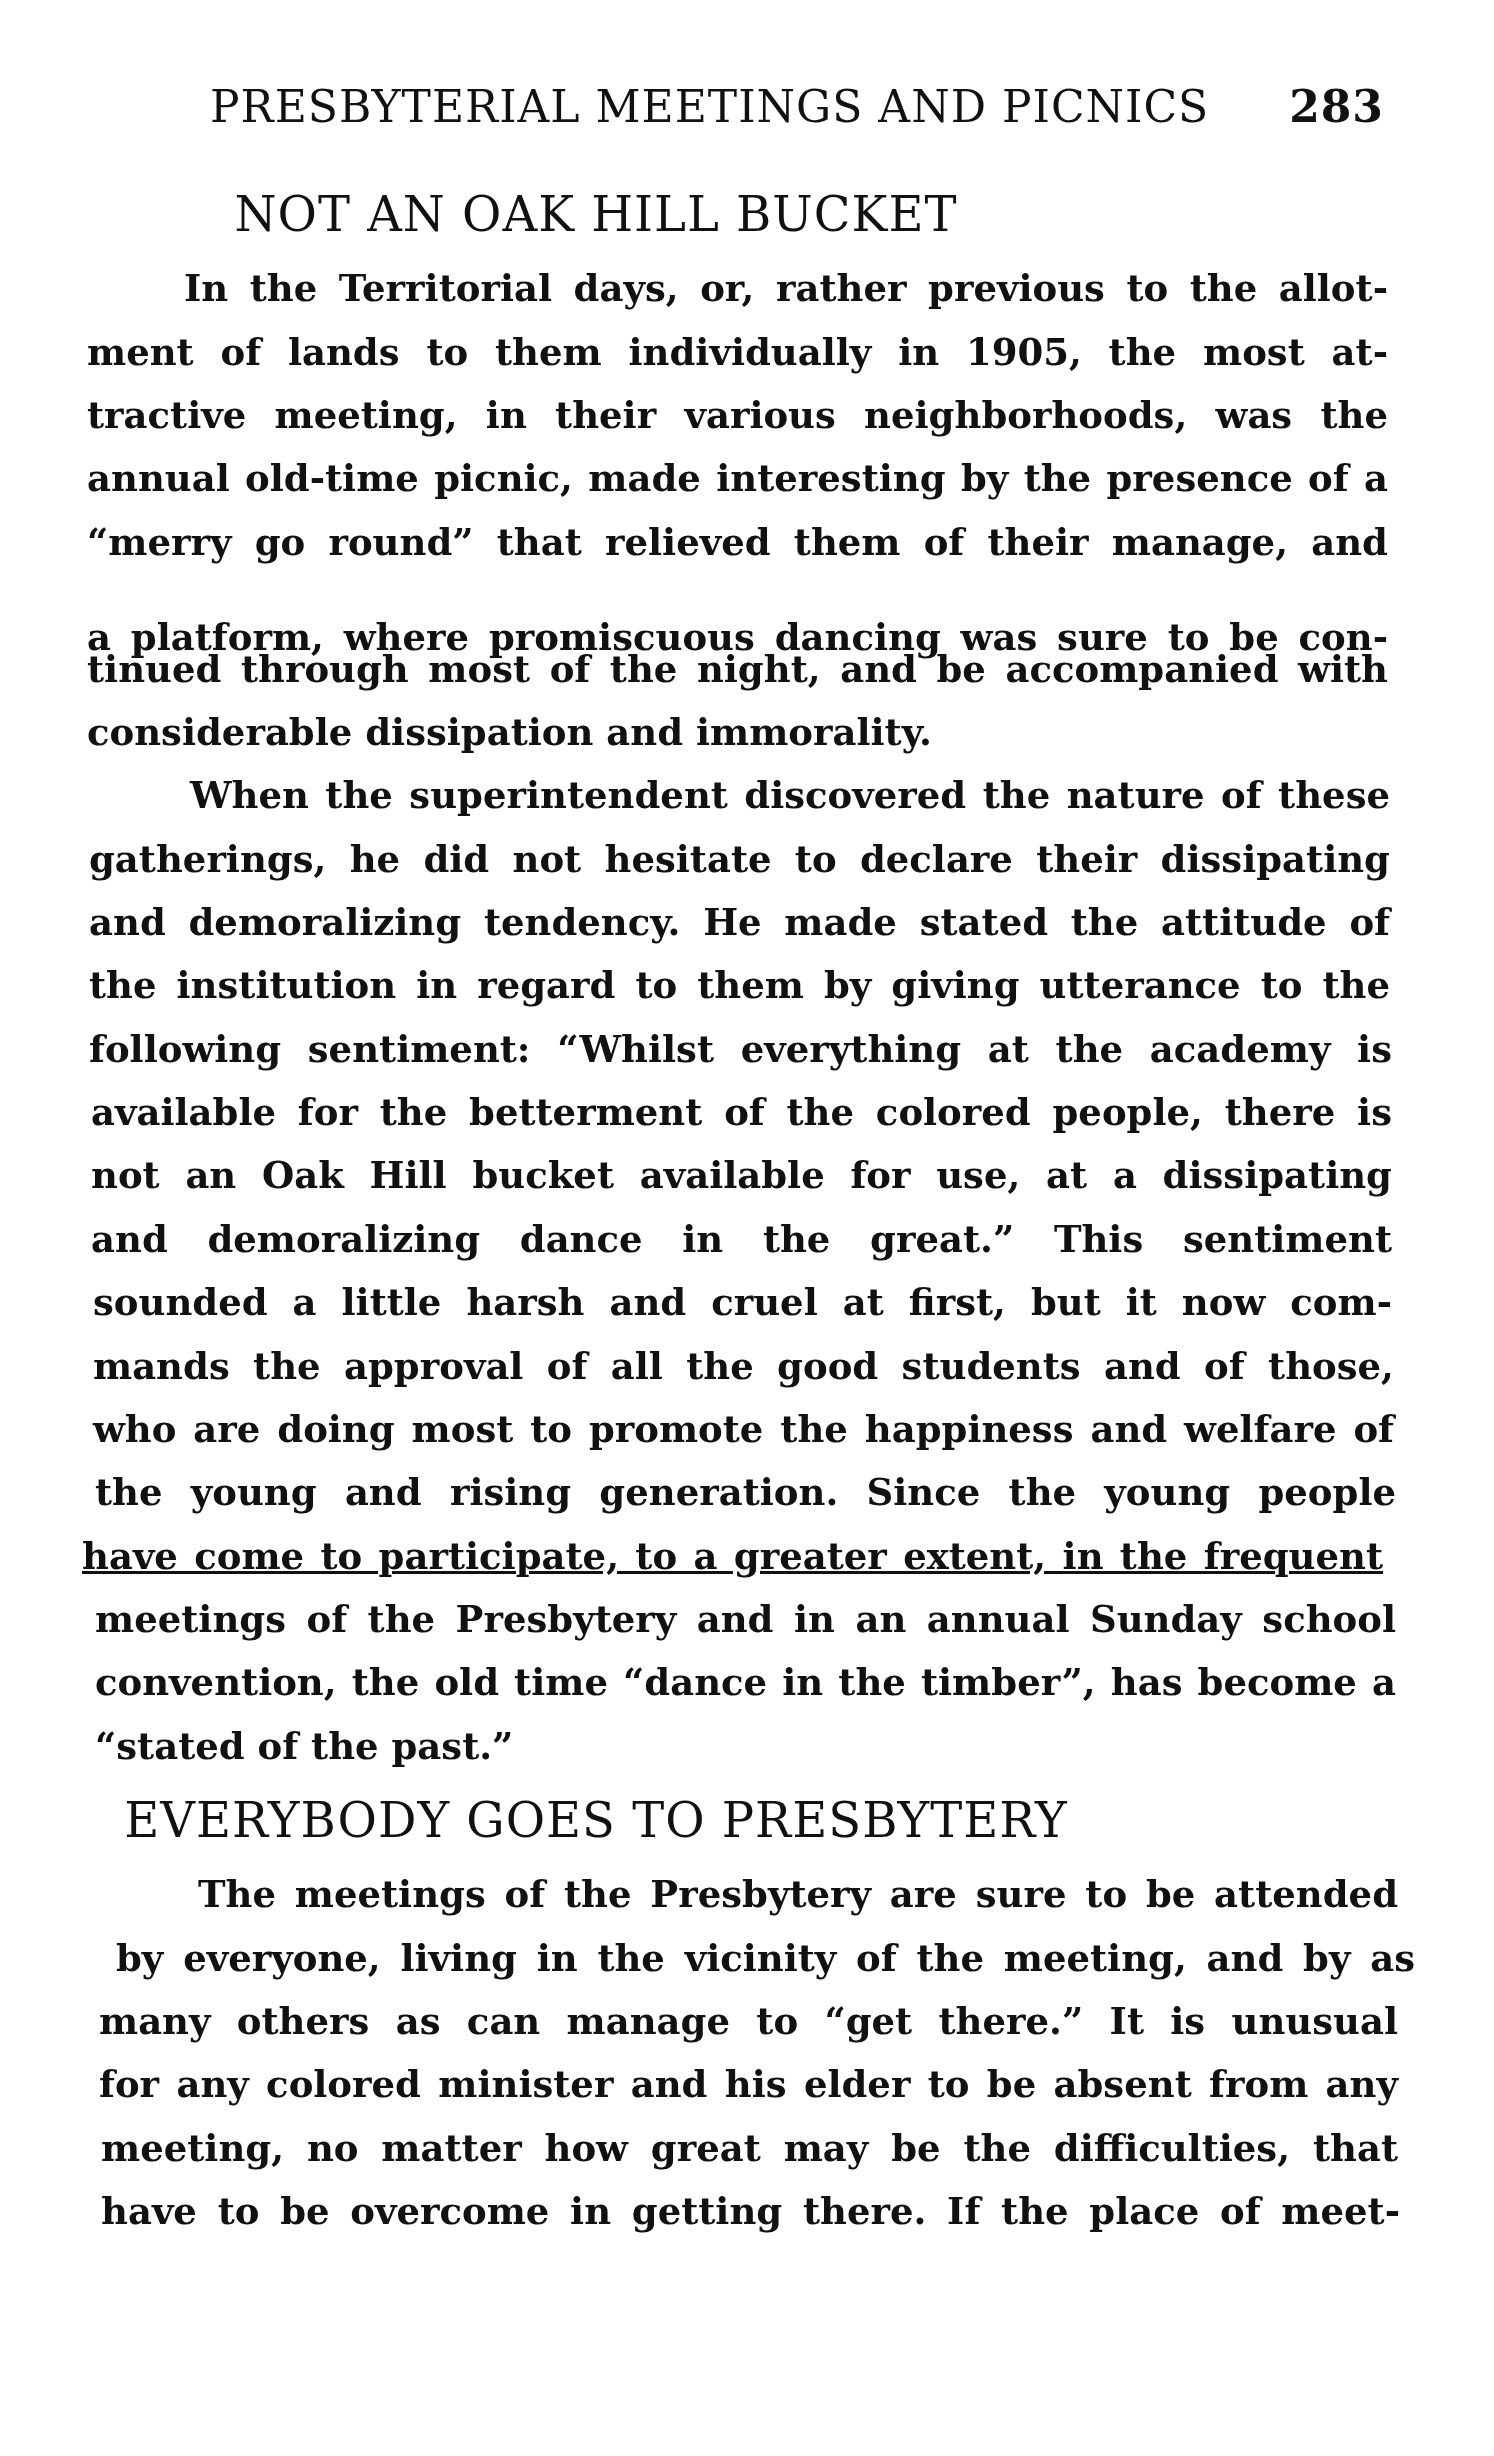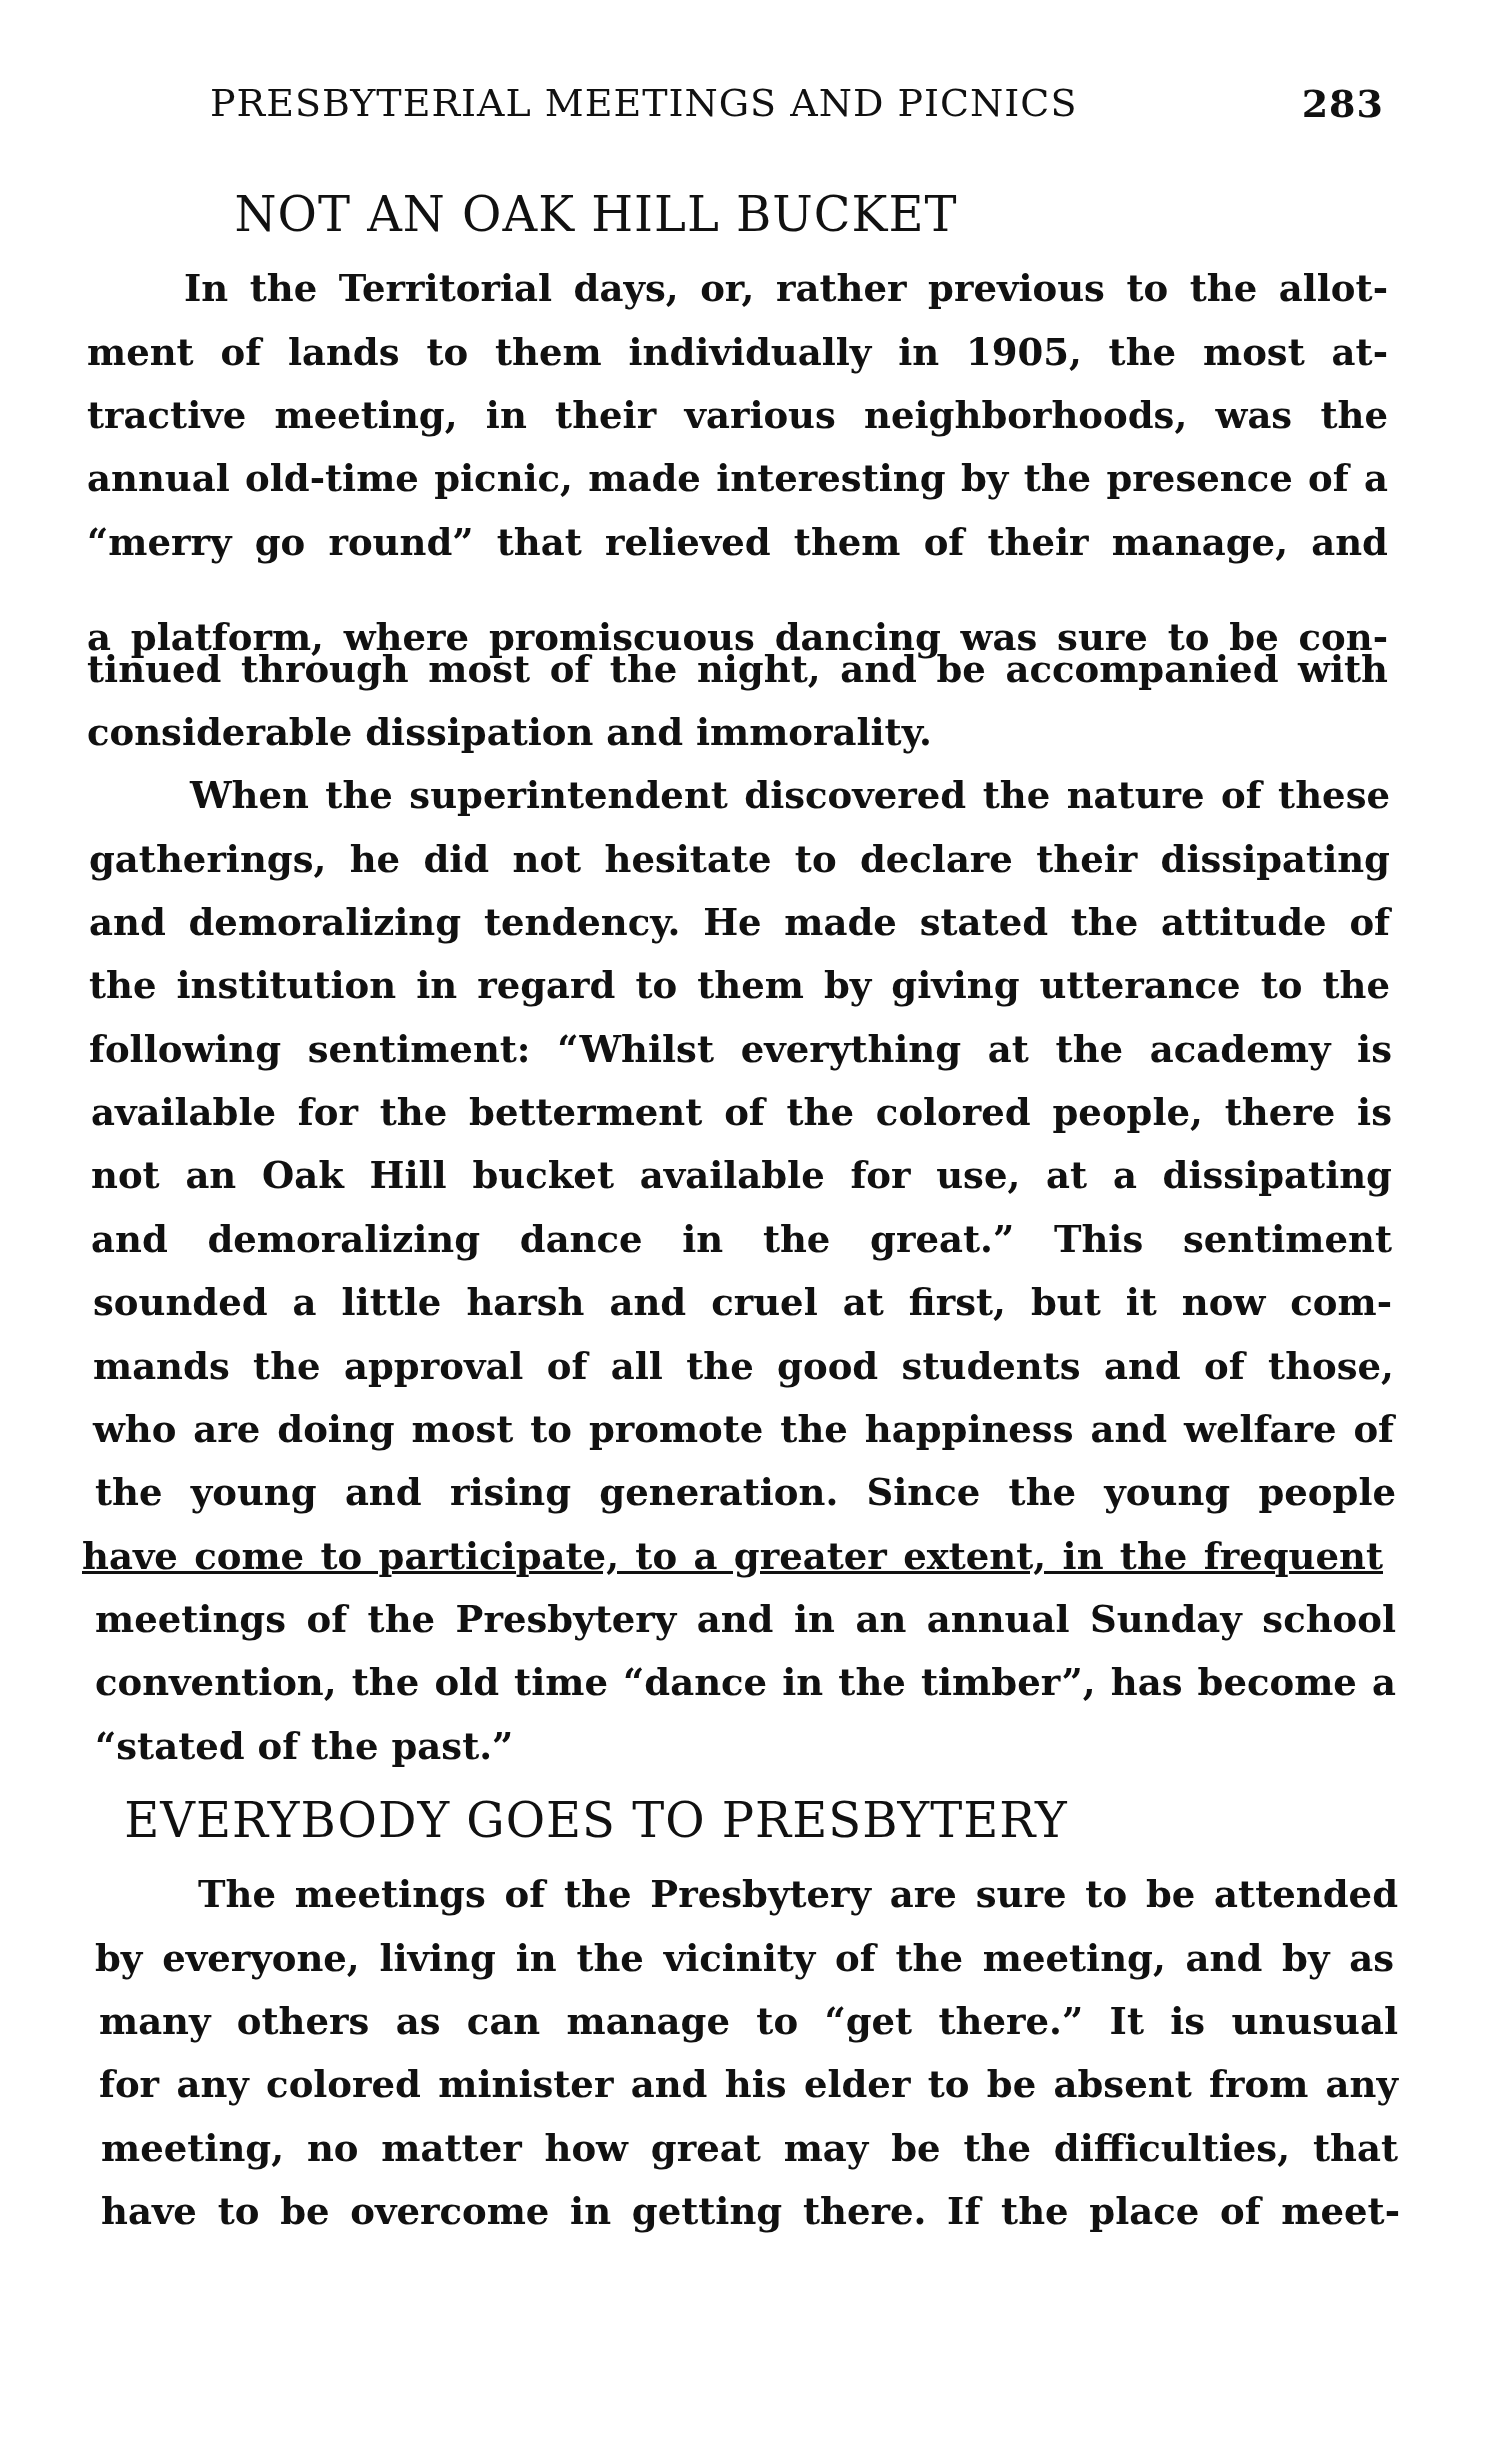--- a/index.html
+++ b/index.html
@@ -21,21 +21,21 @@
       top: 0;
       width: 1495px;
       height: 2456px;
     }
     .running-head {
       position: absolute;
       left: 210px;
       top: 81px;
       width: 1174px;
       height: 48px;
-      font-size: 38px;
+      font-size: 44px;
       letter-spacing: 1px;
       white-space: nowrap;
     }
     .running-head .title {
       position: absolute;
       left: 0;
       top: 0;
     }
     .running-head .pageno {
       position: absolute;
@@ -105,21 +105,21 @@
     <div class="line" style="left:82px; width:1301px; top:1527px;text-decoration:underline;">have come to participate, to a greater extent, in the frequent</div>
     <div class="line" style="left:95px; width:1301px; top:1590px;">meetings of the Presbytery and in an annual Sunday school</div>
     <div class="line" style="left:95px; width:1301px; top:1653px;">convention, the old time “dance in the timber”, has become a</div>
     <div class="line last" style="left:95px; width:1301px; top:1717px;">“stated of the past.”</div>
   </div>
 
   <div class="heading" style="top:1792px;">EVERYBODY GOES TO PRESBYTERY</div>
 
   <div>
     <div class="line" style="left:198px; width:1200px; top:1865px;">The meetings of the Presbytery are sure to be attended</div>
-    <div class="line" style="left:95px; width:1299px; top:1929px;">by everyone, living in the vicinity of the meeting, and by as</div>
+    <div class="line" style="left:116px; width:1299px; top:1929px;">by everyone, living in the vicinity of the meeting, and by as</div>
     <div class="line" style="left:99px; width:1299px; top:1992px;">many others as can manage to “get there.”  It is unusual</div>
     <div class="line" style="left:99px; width:1299px; top:2055px;">for any colored minister and his elder to be absent from any</div>
     <div class="line" style="left:101px; width:1297px; top:2119px;">meeting, no matter how great may be the difficulties, that</div>
     <div class="line" style="left:101px; width:1299px; top:2182px;">have to be overcome in getting there.  If the place of meet-</div>
   </div>
 
 </div>
 
 
 </body></html>

